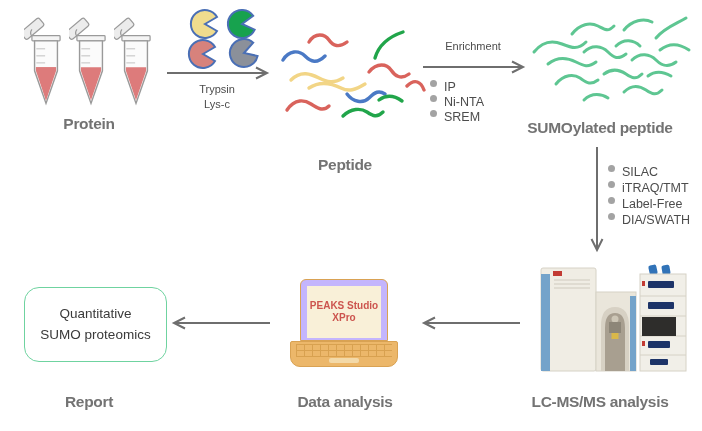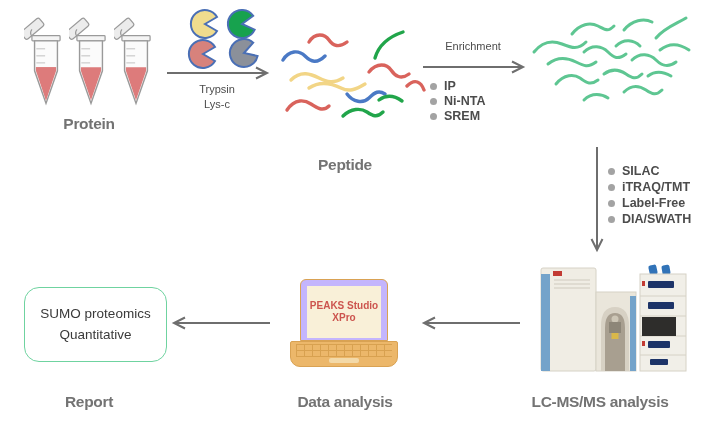--- a/index.html
+++ b/index.html
@@ -7,21 +7,21 @@
     position:relative;width:702px;height:431px;background:#ffffff;
     font-family:"Liberation Sans", sans-serif;overflow:hidden;
   }
   .abs{position:absolute;}
   .stage-label{
     position:absolute;font-weight:bold;font-size:15.5px;color:#737373;
     text-align:center;letter-spacing:-0.3px;
   }
   .gray-text{color:#4c4c4c;font-size:11px;line-height:1.35;text-align:center;}
   .bullet-group{position:absolute;display:flex;flex-direction:column;gap:3px;}
-  .bullet-row{display:flex;align-items:center;height:12px;font-weight:bold;}
+  .bullet-row{display:flex;align-items:flex-start;height:12px;}
   .bullet-dot{width:7px;height:7px;border-radius:50%;background:#a3a3a3;margin-right:7px;flex:0 0 auto;}
   .bullet-label{font-size:12.5px;color:#4c4c4c;white-space:nowrap;}
   svg.arrow{overflow:visible;}
   svg.arrow line, svg.arrow polyline{stroke:#6e6e6e;stroke-width:2;fill:none;}
   
   .tube-row{position:absolute;left:24px;top:6px;display:flex;}
   .tube{width:44px;height:112px;margin-right:1px;}
   
   .report-box{
     position:absolute;left:24px;top:287px;width:141px;height:73px;
@@ -164,20 +164,21 @@
     <path d="M56,40 C64,32 74,34 80,40 S90,48 98,42"></path>
     <path d="M88,34 C96,26 106,28 112,34"></path>
     <path d="M104,48 C112,40 122,42 128,48 S140,56 148,50"></path>
     <path d="M132,38 C142,30 152,32 161,38"></path>
     <path d="M28,72 C36,62 46,62 52,66 S62,74 70,68"></path>
     <path d="M76,62 C84,56 92,58 98,62 S108,68 114,62"></path>
     <path d="M96,80 C104,72 112,74 118,78 S128,84 134,78"></path>
     <path d="M56,88 C64,80 74,82 80,86"></path>
     <path d="M120,64 C128,58 136,60 143,64"></path>
   </svg>
+  <div class="stage-label" style="left:505px;top:119px;width:190px;">SUMOylated peptide</div>
 
   <svg class="arrow abs" style="left:590px;top:147px;" width="14" height="106">
     <line x1="7" y1="0" x2="7" y2="101"></line>
     <polyline points="1.5,92 7,103 12.5,92"></polyline>
   </svg>
   <div class="bullet-group" style="left:608px;top:165px;gap:4px;">
     <div class="bullet-row">
       <span class="bullet-dot"></span>
       <span class="bullet-label">SILAC</span>
     </div>
@@ -242,18 +243,18 @@
     <div class="laptop-touchpad"></div>
   </div>
   <div class="stage-label" style="left:280px;top:393px;width:130px;">Data analysis</div>
 
   <svg class="arrow abs" style="left:174px;top:316px;" width="98" height="14">
     <line x1="96" y1="7" x2="2" y2="7"></line>
     <polyline points="11,1.5 0,7 11,12.5"></polyline>
   </svg>
 
   <div class="report-box">
+    <div>Quantitative</div>
     <div>SUMO proteomics</div>
-    <div>Quantitative</div>
   </div>
   <div class="stage-label" style="left:23px;top:393px;width:132px;">Report</div>
 
 </div>
 
 </body></html>

